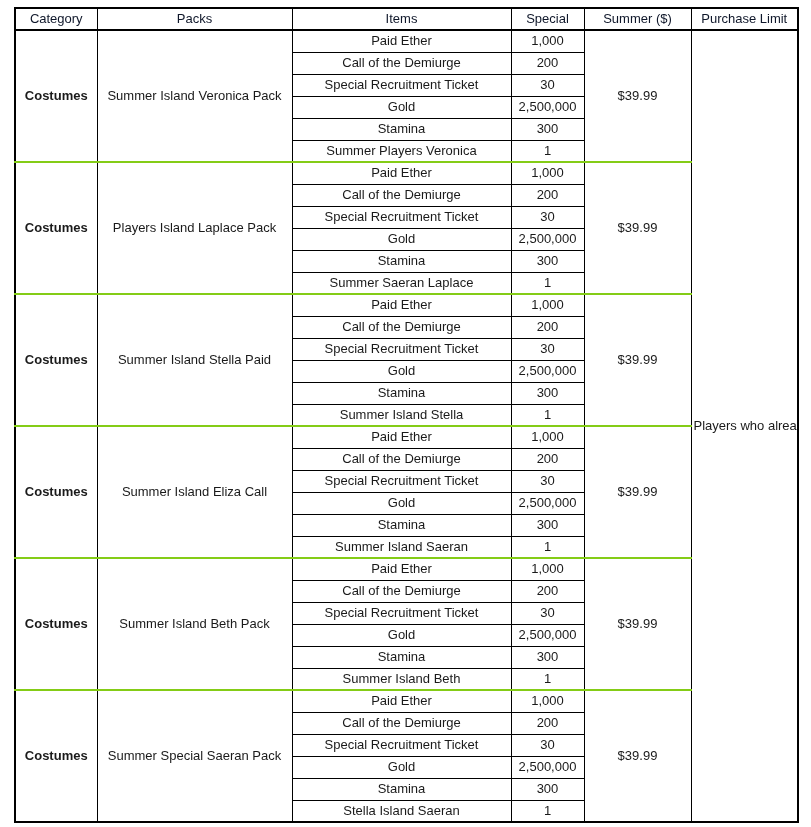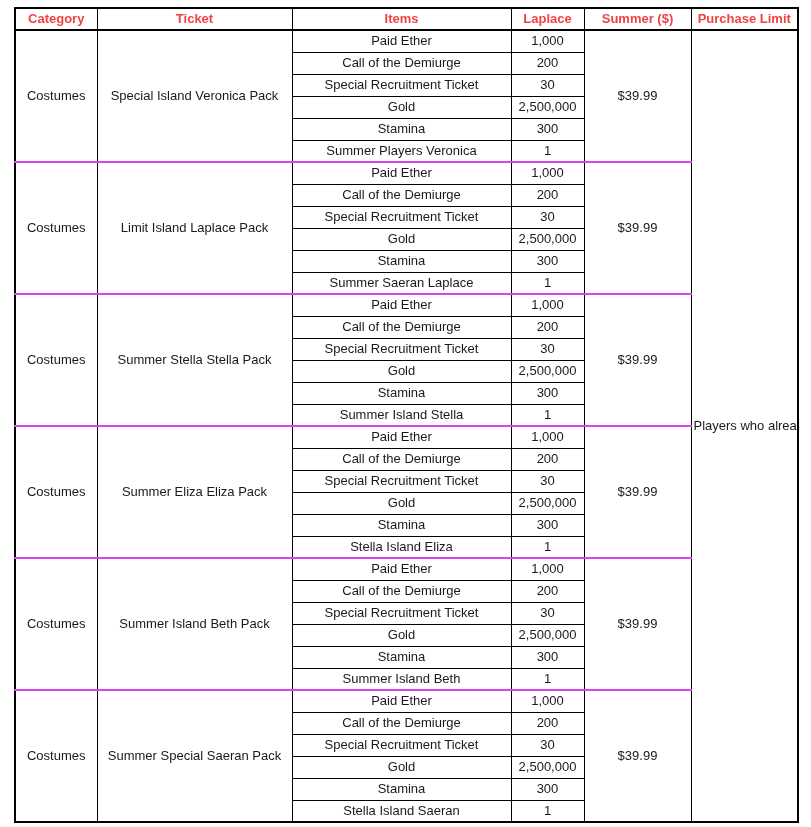--- a/index.html
+++ b/index.html
@@ -36,30 +36,30 @@
     vertical-align: middle;
     padding: 0 2px;
     background: #ffffff;
     line-height: 1.2;
     overflow: hidden;
     white-space: nowrap;
   }
   table.packs-table thead tr { height: 22px; }
   table.packs-table tbody tr { height: 22px; }
   table.packs-table th {
+    font-weight: normal;
+    color: #0f172a;
+    border-bottom: 2px solid #000000;
+  }
+  table.packs-table tr.group-start td {
+    border-top: 2px solid #84cc16;
+    margin-left: 25px;
+  }
+  td.category-cell {
     font-weight: bold;
-    color: #ef4444;
-    border-bottom: 2px solid #000000;
-  }
-  table.packs-table tr.group-start td {
-    border-top: 2px solid #d946ef;
-    margin-left: 25px;
-  }
-  td.category-cell {
-    font-weight: normal;
   }
   td.purchase-limit-cell {
     white-space: normal;
     line-height: 1.35;
     padding: 2px 6px;
   }
   col.c-category { width: 82px; }
   col.c-packs    { width: 195px; }
   col.c-items    { width: 219px; }
   col.c-quantity { width: 73px; }
@@ -75,31 +75,31 @@
       <col class="c-category">
       <col class="c-packs">
       <col class="c-items">
       <col class="c-quantity">
       <col class="c-price">
       <col class="c-limit">
     </colgroup>
     <thead>
       <tr>
           <th>Category</th>
-          <th>Ticket</th>
+          <th>Packs</th>
           <th>Items</th>
-          <th>Laplace</th>
+          <th>Special</th>
           <th>Summer ($)</th>
           <th>Purchase Limit</th>
         </tr>
     </thead>
     <tbody>
         <tr class="group-start">
           <td rowspan="6" class="category-cell">Costumes</td>
-          <td rowspan="6" class="pack-name-cell">Special Island Veronica Pack</td>
+          <td rowspan="6" class="pack-name-cell">Summer Island Veronica Pack</td>
           <td>Paid Ether</td>
           <td>1,000</td>
           <td rowspan="6" class="price-cell">$39.99</td>
           <td rowspan="36" class="purchase-limit-cell">Players who already possess this costume will not be able to purchase it</td>
         </tr>
         <tr>
           <td>Call of the Demiurge</td>
           <td>200</td>
         </tr>
         <tr>
@@ -113,21 +113,21 @@
         <tr>
           <td>Stamina</td>
           <td>300</td>
         </tr>
         <tr>
           <td>Summer Players Veronica</td>
           <td>1</td>
         </tr>
         <tr class="group-start">
           <td rowspan="6" class="category-cell">Costumes</td>
-          <td rowspan="6" class="pack-name-cell">Limit Island Laplace Pack</td>
+          <td rowspan="6" class="pack-name-cell">Players Island Laplace Pack</td>
           <td>Paid Ether</td>
           <td>1,000</td>
           <td rowspan="6" class="price-cell">$39.99</td>
         </tr>
         <tr>
           <td>Call of the Demiurge</td>
           <td>200</td>
         </tr>
         <tr>
           <td>Special Recruitment Ticket</td>
@@ -140,21 +140,21 @@
         <tr>
           <td>Stamina</td>
           <td>300</td>
         </tr>
         <tr>
           <td>Summer Saeran Laplace</td>
           <td>1</td>
         </tr>
         <tr class="group-start">
           <td rowspan="6" class="category-cell">Costumes</td>
-          <td rowspan="6" class="pack-name-cell">Summer Stella Stella Pack</td>
+          <td rowspan="6" class="pack-name-cell">Summer Island Stella Paid</td>
           <td>Paid Ether</td>
           <td>1,000</td>
           <td rowspan="6" class="price-cell">$39.99</td>
         </tr>
         <tr>
           <td>Call of the Demiurge</td>
           <td>200</td>
         </tr>
         <tr>
           <td>Special Recruitment Ticket</td>
@@ -167,43 +167,43 @@
         <tr>
           <td>Stamina</td>
           <td>300</td>
         </tr>
         <tr>
           <td>Summer Island Stella</td>
           <td>1</td>
         </tr>
         <tr class="group-start">
           <td rowspan="6" class="category-cell">Costumes</td>
-          <td rowspan="6" class="pack-name-cell">Summer Eliza Eliza Pack</td>
-          <td>Paid Ether</td>
-          <td>1,000</td>
-          <td rowspan="6" class="price-cell">$39.99</td>
-        </tr>
-        <tr>
-          <td>Call of the Demiurge</td>
-          <td>200</td>
-        </tr>
-        <tr>
-          <td>Special Recruitment Ticket</td>
-          <td>30</td>
-        </tr>
-        <tr>
-          <td>Gold</td>
-          <td>2,500,000</td>
-        </tr>
-        <tr>
-          <td>Stamina</td>
-          <td>300</td>
-        </tr>
-        <tr>
-          <td>Stella Island Eliza</td>
+          <td rowspan="6" class="pack-name-cell">Summer Island Eliza Call</td>
+          <td>Paid Ether</td>
+          <td>1,000</td>
+          <td rowspan="6" class="price-cell">$39.99</td>
+        </tr>
+        <tr>
+          <td>Call of the Demiurge</td>
+          <td>200</td>
+        </tr>
+        <tr>
+          <td>Special Recruitment Ticket</td>
+          <td>30</td>
+        </tr>
+        <tr>
+          <td>Gold</td>
+          <td>2,500,000</td>
+        </tr>
+        <tr>
+          <td>Stamina</td>
+          <td>300</td>
+        </tr>
+        <tr>
+          <td>Summer Island Saeran</td>
           <td>1</td>
         </tr>
         <tr class="group-start">
           <td rowspan="6" class="category-cell">Costumes</td>
           <td rowspan="6" class="pack-name-cell">Summer Island Beth Pack</td>
           <td>Paid Ether</td>
           <td>1,000</td>
           <td rowspan="6" class="price-cell">$39.99</td>
         </tr>
         <tr>

